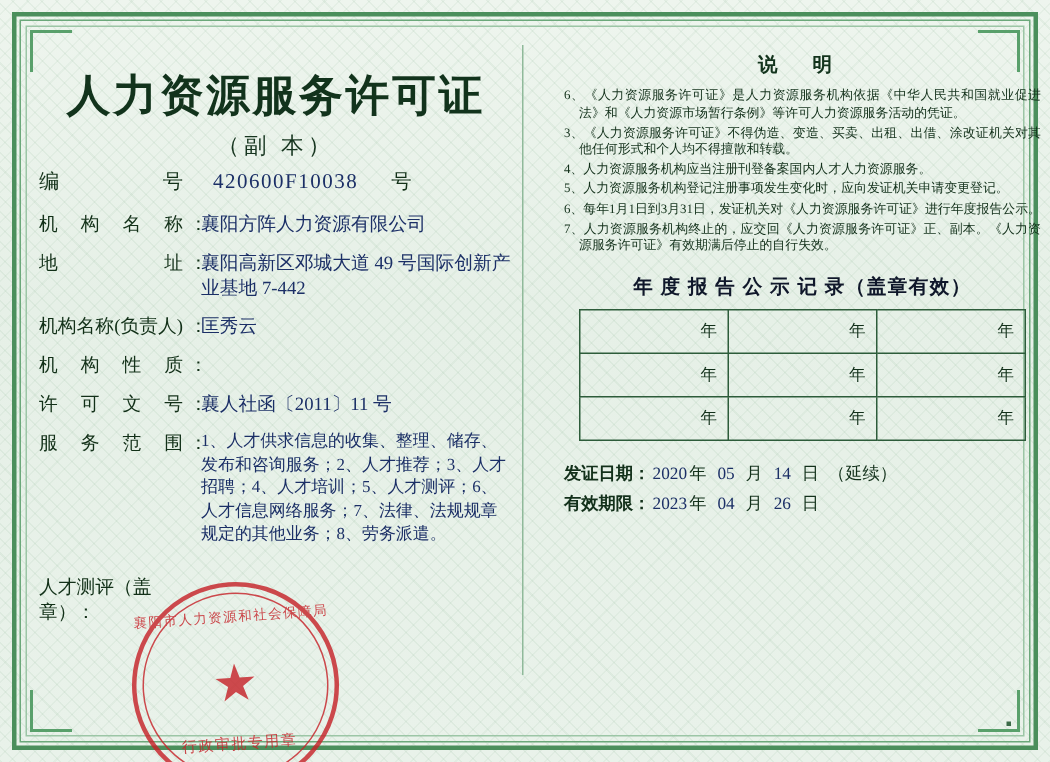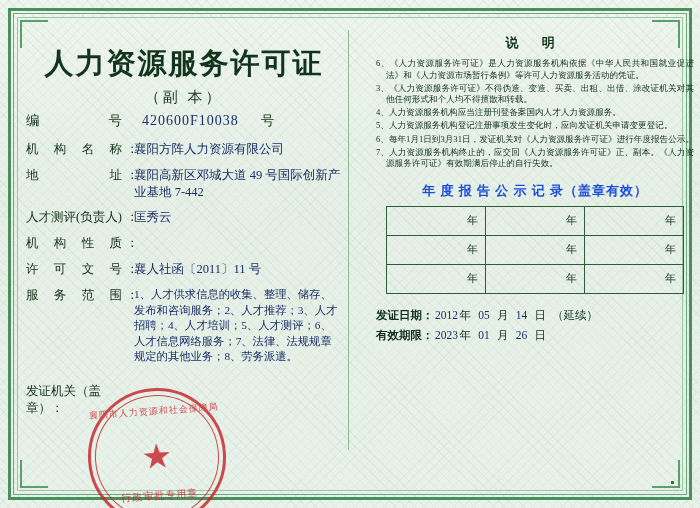--- a/index.html
+++ b/index.html
@@ -239,21 +239,21 @@
     color: #12301a;
     margin-bottom: 1.5px;
     text-align: justify;
     padding-left: 10px;
     text-indent: -10px;
   }
   .annual-title {
     text-align: center;
     font-size: 13px;
     font-weight: bold;
-    color: #1d4ed8;
+    color: #0f172a;
     margin-top: 12px;
     margin-bottom: 6px;
     letter-spacing: 1px;
   }
   table.annual {
     border-collapse: collapse;
     width: 298px;
     margin: 0 auto;
     table-layout: fixed;
   }
@@ -338,21 +338,21 @@
       </div>
 
 
       <div class="field-row">
         <span class="field-label">地    址</span>
         <span class="field-colon">：</span>
         <span class="field-value">襄阳高新区邓城大道 49 号国际创新产业基地 7-442</span>
       </div>
 
       <div class="field-row">
-        <span class="field-label">人才测评(负责人)</span>
+        <span class="field-label">机构名称(负责人)</span>
         <span class="field-colon">：</span>
         <span class="field-value">匡秀云</span>
       </div>
 
       <div class="field-row">
         <span class="field-label">机构性质</span>
         <span class="field-colon">：</span>
       </div>
 
       <div class="field-row">
@@ -361,21 +361,21 @@
         <span class="field-value">襄人社函〔2011〕11 号</span>
       </div>
 
       <div class="field-row">
         <span class="field-label">服务范围</span>
         <span class="field-colon">：</span>
         <span class="field-value scope-value">1、人才供求信息的收集、整理、储存、发布和咨询服务；2、人才推荐；3、人才招聘；4、人才培训；5、人才测评；6、人才信息网络服务；7、法律、法规规章规定的其他业务；8、劳务派遣。</span>
       </div>
 
       <div class="issuer-row">
-        <span class="issuer-label">发证机关（盖章）：</span>
+        <span class="issuer-label">人才测评（盖章）：</span>
       </div>
     </div>
 
     <div class="seal">
       <div class="seal-inner"></div>
       <div class="seal-arc">襄阳市人力资源和社会保障局</div>
       <div class="seal-star">★</div>
       <div class="seal-bottom">行政审批专用章</div>
     </div>
   </div>
@@ -426,33 +426,33 @@
           <td>
               <span class="year-cell-inner">年</span>
             </td>
         </tr>
       </tbody>
     </table>
 
     <div class="issue-block">
       <div class="issue-line">
         <span class="issue-label">发证日期：</span>
-        <span class="dnum">2012</span>
+        <span class="dnum">2020</span>
         <span class="dunit">年</span>
         <span class="dnum">05</span>
         <span class="dunit">月</span>
         <span class="dnum">14</span>
         <span class="dunit">日</span>
         <span class="extend">（延续）</span>
       </div>
       <div class="issue-line">
         <span class="issue-label">有效期限：</span>
         <span class="dnum">2023</span>
         <span class="dunit">年</span>
-        <span class="dnum">01</span>
+        <span class="dnum">04</span>
         <span class="dunit">月</span>
         <span class="dnum">26</span>
         <span class="dunit">日</span>
       </div>
     </div>
 
   </div>
 
   <div class="bottom-dot"></div>
 </div>

